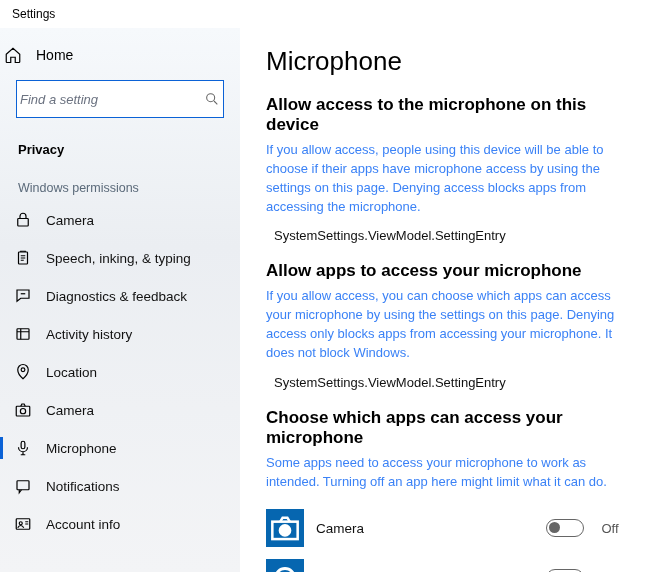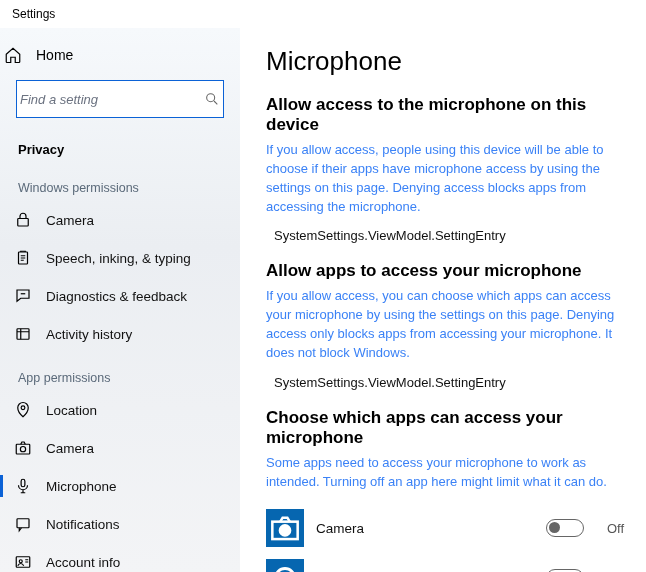--- a/index.html
+++ b/index.html
@@ -24,21 +24,21 @@
 .main { flex: 1; padding: 18px 22px 10px 26px; overflow-y: auto; }
 .page-title { font-size: 26px; font-weight: 400; margin-bottom: 18px; }
 .h2 { font-size: 17px; font-weight: 700; margin-bottom: 6px; }
 .para { font-size: 13px; color: #3b82f6; line-height: 1.45; margin-bottom: 12px; max-width: 360px; }
 .entry { font-size: 13px; color: #111; margin-bottom: 18px; margin-left: 8px; }
 .app-row { display: flex; align-items: center; gap: 12px; padding: 6px 0; }
 .app-icon { width: 38px; height: 38px; background: #0666b0; color: #fff; display: flex; align-items: center; justify-content: center; flex-shrink: 0; }
 .app-label { font-size: 13.5px; flex: 1; color: #111; }
 .toggle { width: 38px; height: 18px; border: 1.5px solid #666; border-radius: 10px; position: relative; background: #fff; }
 .toggle::after { content: ""; position: absolute; left: 2px; top: 2px; width: 11px; height: 11px; border-radius: 50%; background: #666; }
-.toggle-label { font-size: 13px; color: #555; width: 28px; text-align: right; }
+.toggle-label { font-size: 13px; color: #555; width: 28px; text-align: center; }
 svg { width: 100%; height: 100%; }
 </style>
 </head>
 <body>
 
 <div class="window">
   <div class="titlebar">
     <span>Settings</span>
   </div>
   <div class="body">
@@ -102,21 +102,20 @@
       <div class="nav-item">
         <span class="icon">
           <svg viewBox="0 0 24 24" fill="none" stroke="currentColor" stroke-width="1.6">
               <rect x="4" y="5" width="16" height="14" rx="1"></rect>
               <path d="M4 9h16M9 5v14"></path>
             </svg>
         </span>
         <span>Activity history</span>
       </div>
 
-      <div class="section-heading">App permissions</div>
 
       <div class="nav-item">
         <span class="icon">
           <svg viewBox="0 0 24 24" fill="none" stroke="currentColor" stroke-width="1.6">
               <path d="M12 21s7-6 7-12a7 7 0 1 0-14 0c0 6 7 12 7 12z"></path>
               <circle cx="12" cy="9" r="2.5"></circle>
             </svg>
         </span>
         <span>Location</span>
       </div>

